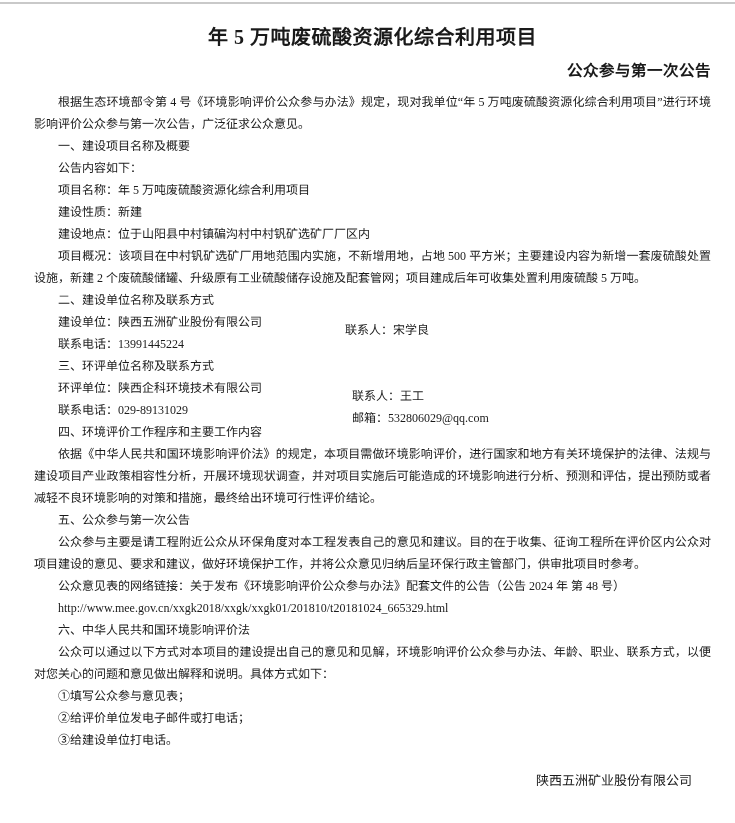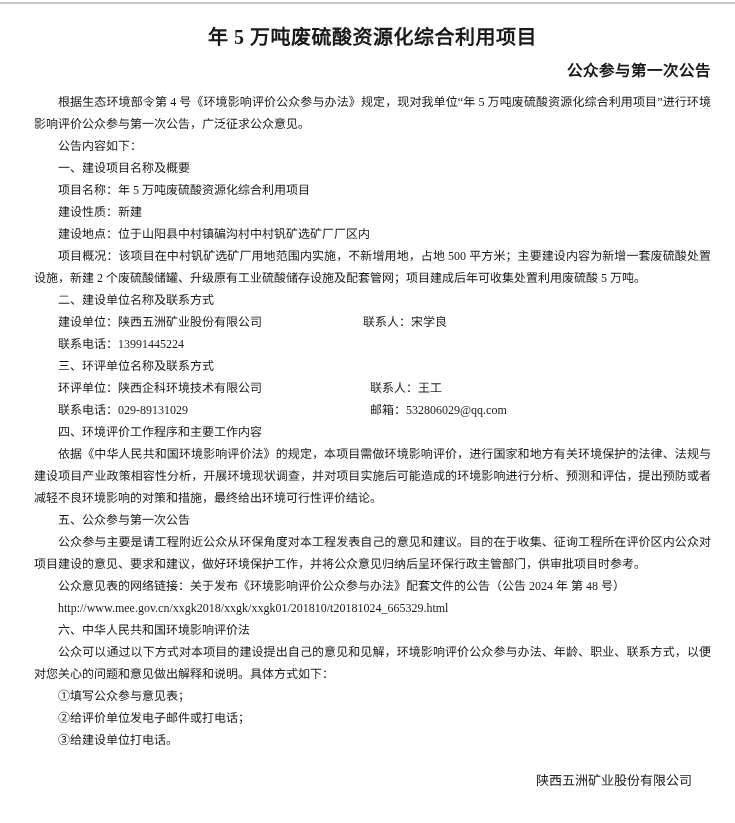--- a/index.html
+++ b/index.html
@@ -44,23 +44,22 @@
     font-size: 12px;
     line-height: 22px;
     text-align: justify;
     text-indent: 2em;
   }
   .two-col {
     position: relative;
   }
   .two-col .col2 {
     position: absolute;
-    top: 0;
+    top: 8px;
     text-indent: 0;
-    margin-left: 18px;
   }
   .col2-a { left: 311px; }
   .col2-b { left: 318px; }
   .signature {
     margin: 19px 19px 0 auto;
     width: max-content;
     text-align: center;
   }
   .signature .sig-line {
     margin: 0;
@@ -72,23 +71,23 @@
 <body>
 
 <div class="top-rule"></div>
 
 <div class="page-content">
 
   <h1 class="doc-title">年 5 万吨废硫酸资源化综合利用项目</h1>
   <h2 class="doc-subtitle">公众参与第一次公告</h2>
 
   <p class="doc-line">根据生态环境部令第 4 号《环境影响评价公众参与办法》规定，现对我单位“年 5 万吨废硫酸资源化综合利用项目”进行环境影响评价公众参与第一次公告，广泛征求公众意见。</p>
+  <p class="doc-line">一、建设项目名称及概要</p>
+
   <p class="doc-line">公告内容如下：</p>
-
-  <p class="doc-line">一、建设项目名称及概要</p>
   <p class="doc-line">项目名称：年 5 万吨废硫酸资源化综合利用项目</p>
   <p class="doc-line">建设性质：新建</p>
   <p class="doc-line">建设地点：位于山阳县中村镇碥沟村中村钒矿选矿厂厂区内</p>
   <p class="doc-line">项目概况：该项目在中村钒矿选矿厂用地范围内实施，不新增用地，占地 500 平方米；主要建设内容为新增一套废硫酸处置设施，新建 2 个废硫酸储罐、升级原有工业硫酸储存设施及配套管网；项目建成后年可收集处置利用废硫酸 5 万吨。</p>
 
   <p class="doc-line">二、建设单位名称及联系方式</p>
   <p class="doc-line two-col">
     <span>建设单位：陕西五洲矿业股份有限公司</span>
     <span class="col2 col2-a">联系人：宋学良</span>
   </p>

